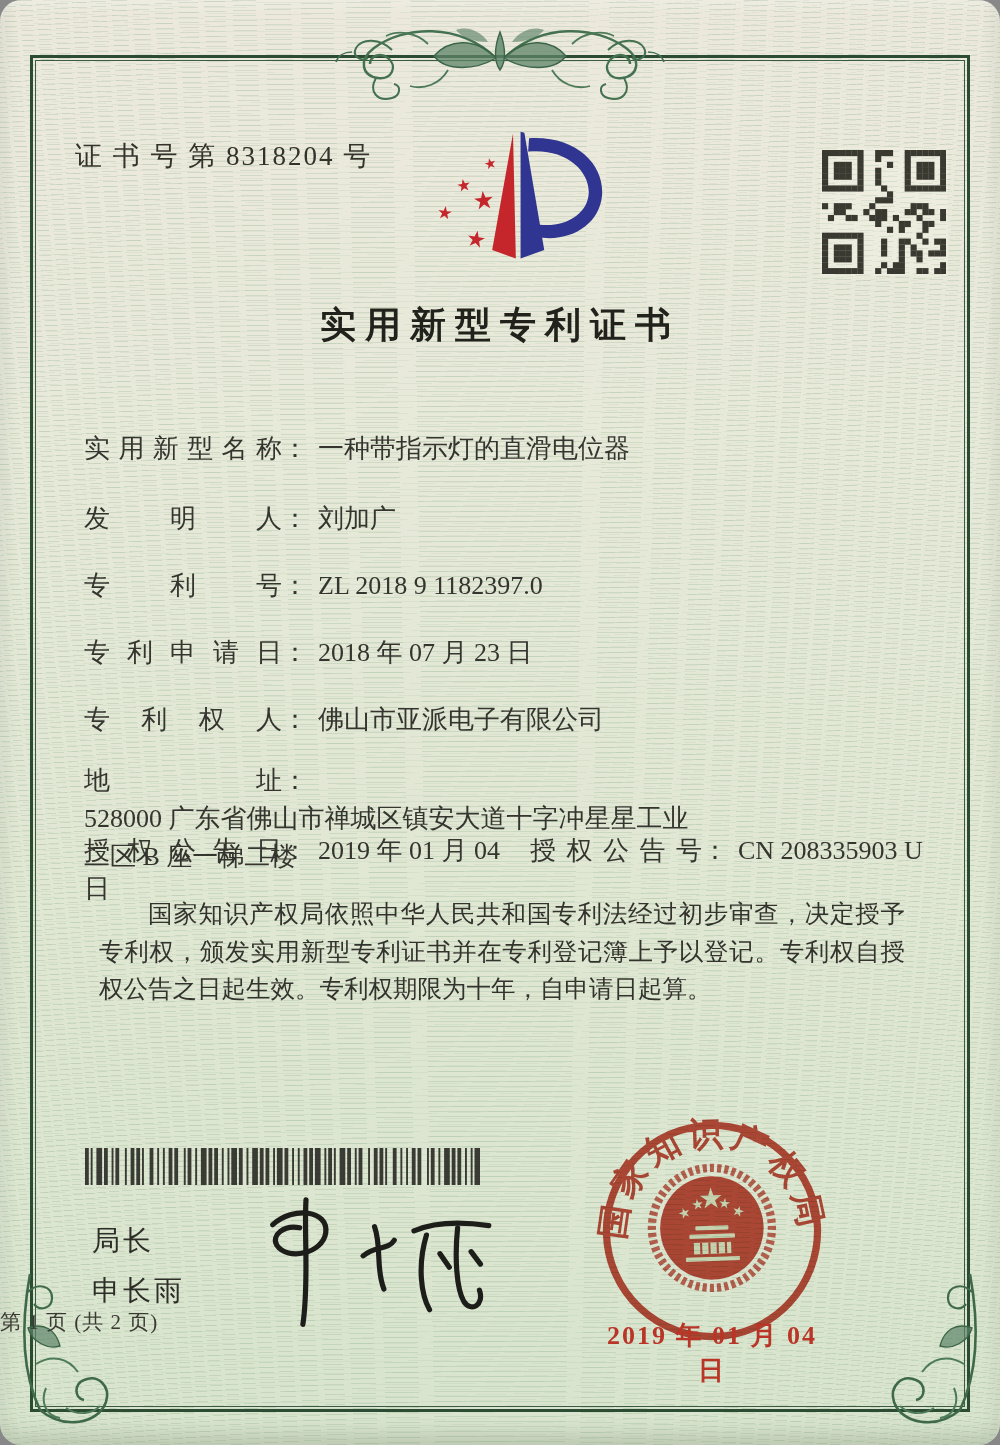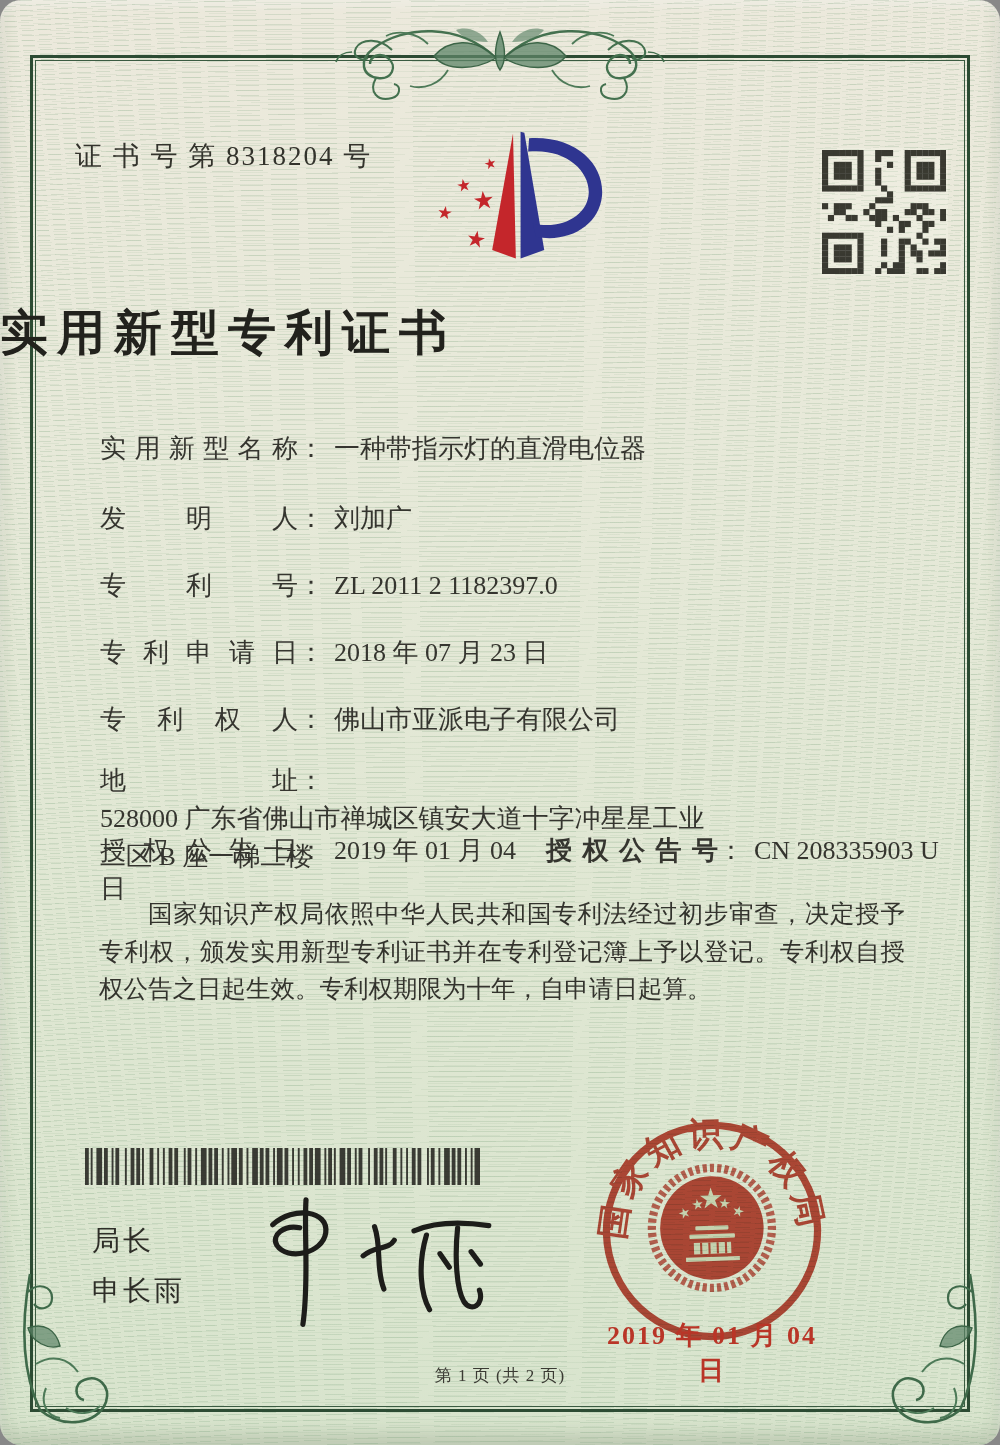--- a/index.html
+++ b/index.html
@@ -26,40 +26,40 @@
     position:absolute;left:30px;top:55px;right:30px;bottom:33px;
     border:3px solid #2c4b33;
   }
   .frame-inner{
     position:absolute;inset:2px;
     border:1px solid #3a5b41;
   }
   .abs{position:absolute;}
   .cert-no{left:75px;top:138px;font-size:27px;letter-spacing:2px;color:#33332c;}
   .title{
-    left:0;right:0;top:301px;
-    font-size:48px;font-weight:700;letter-spacing:9px;color:#22221d;
+    left:0;right:0;top:301px;text-align:center;
+    font-size:36px;font-weight:700;letter-spacing:9px;color:#22221d;
   }
-  .field-row{left:100px;width:840px;font-size:26px;line-height:38px;color:#35352f;}
+  .field-row{left:84px;width:840px;font-size:26px;line-height:38px;color:#35352f;}
   .flabel{display:inline-block;width:198px;text-align:justify;text-align-last:justify;vertical-align:top;}
   .fcolon{display:inline-block;vertical-align:top;margin-right:10px;}
   .fvalue{display:inline-block;vertical-align:top;max-width:620px;}
   .grant-row{display:flex;}
   .grant-first{width:446px;flex:0 0 auto;}
-  .flabel-sm{display:inline-block;width:172px;text-align:justify;text-align-last:justify;vertical-align:top;font-weight:bold;}
+  .flabel-sm{display:inline-block;width:172px;text-align:justify;text-align-last:justify;vertical-align:top;}
   .paras{left:88px;top:884px;width:828px;font-size:24.5px;line-height:37.5px;color:#33332d;text-align:justify;}
   .paras p{margin:11px;text-indent:2em;}
   .barcode{left:85px;top:1148px;width:395px;height:37px;}
   .barcode svg{width:100%;height:100%;display:block;opacity:.88;}
   .director-title{left:92px;top:1222px;font-size:28px;color:#2e2e28;letter-spacing:3px;}
   .director-name{left:92px;top:1272px;font-size:28px;color:#2e2e28;letter-spacing:3px;}
   .signature{left:252px;top:1192px;width:270px;height:138px;}
   .seal{left:593px;top:1112px;width:238px;height:238px;opacity:.9;mix-blend-mode:multiply;}
   .seal-date{left:597px;top:1318px;width:230px;text-align:center;font-size:26px;color:#b93527;letter-spacing:2px;font-weight:700;}
-  .footer{left:0;right:0;top:1364px;text-align:center;font-size:17px;color:#3a3a33;letter-spacing:1px;}
+  .footer{left:0;right:0;top:1308px;text-align:left;font-size:21px;color:#3a3a33;letter-spacing:1px;}
   .logo{left:423px;top:126px;width:180px;height:142px;}
   .qr{left:820px;top:148px;width:124px;height:124px;padding:2px;background:rgba(250,250,240,.25);}
   .qr svg{width:100%;height:100%;display:block;opacity:.9;}
   .orn-top{left:328px;top:4px;width:344px;height:112px;}
   .orn-bl{left:6px;top:1268px;width:130px;height:170px;}
   .orn-br{right:6px;top:1268px;width:130px;height:170px;transform:scaleX(-1);}
 </style>
 </head>
 <body>
 
@@ -309,21 +309,21 @@
 
   <div class="abs title">实用新型专利证书</div>
 
   <div class="abs field-row" style="top:430px">
     <span class="flabel">实用新型名称</span><span class="fcolon">：</span><span class="fvalue">一种带指示灯的直滑电位器</span>
   </div>
   <div class="abs field-row" style="top:500px">
     <span class="flabel">发明人</span><span class="fcolon">：</span><span class="fvalue">刘加广</span>
   </div>
   <div class="abs field-row" style="top:567px">
-    <span class="flabel">专利号</span><span class="fcolon">：</span><span class="fvalue">ZL 2011 2 1182397.0</span>
+    <span class="flabel">专利号</span><span class="fcolon">：</span><span class="fvalue">ZL 2018 9 1182397.0</span>
   </div>
   <div class="abs field-row" style="top:634px">
     <span class="flabel">专利申请日</span><span class="fcolon">：</span><span class="fvalue">2018 年 07 月 23 日</span>
   </div>
   <div class="abs field-row" style="top:701px">
     <span class="flabel">专利权人</span><span class="fcolon">：</span><span class="fvalue">佛山市亚派电子有限公司</span>
   </div>
   <div class="abs field-row" style="top:762px">
     <span class="flabel">地址</span><span class="fcolon">：</span><span class="fvalue">528000 广东省佛山市禅城区镇安大道十字冲星星工业二区 B 座一梯二楼</span>
   </div>

